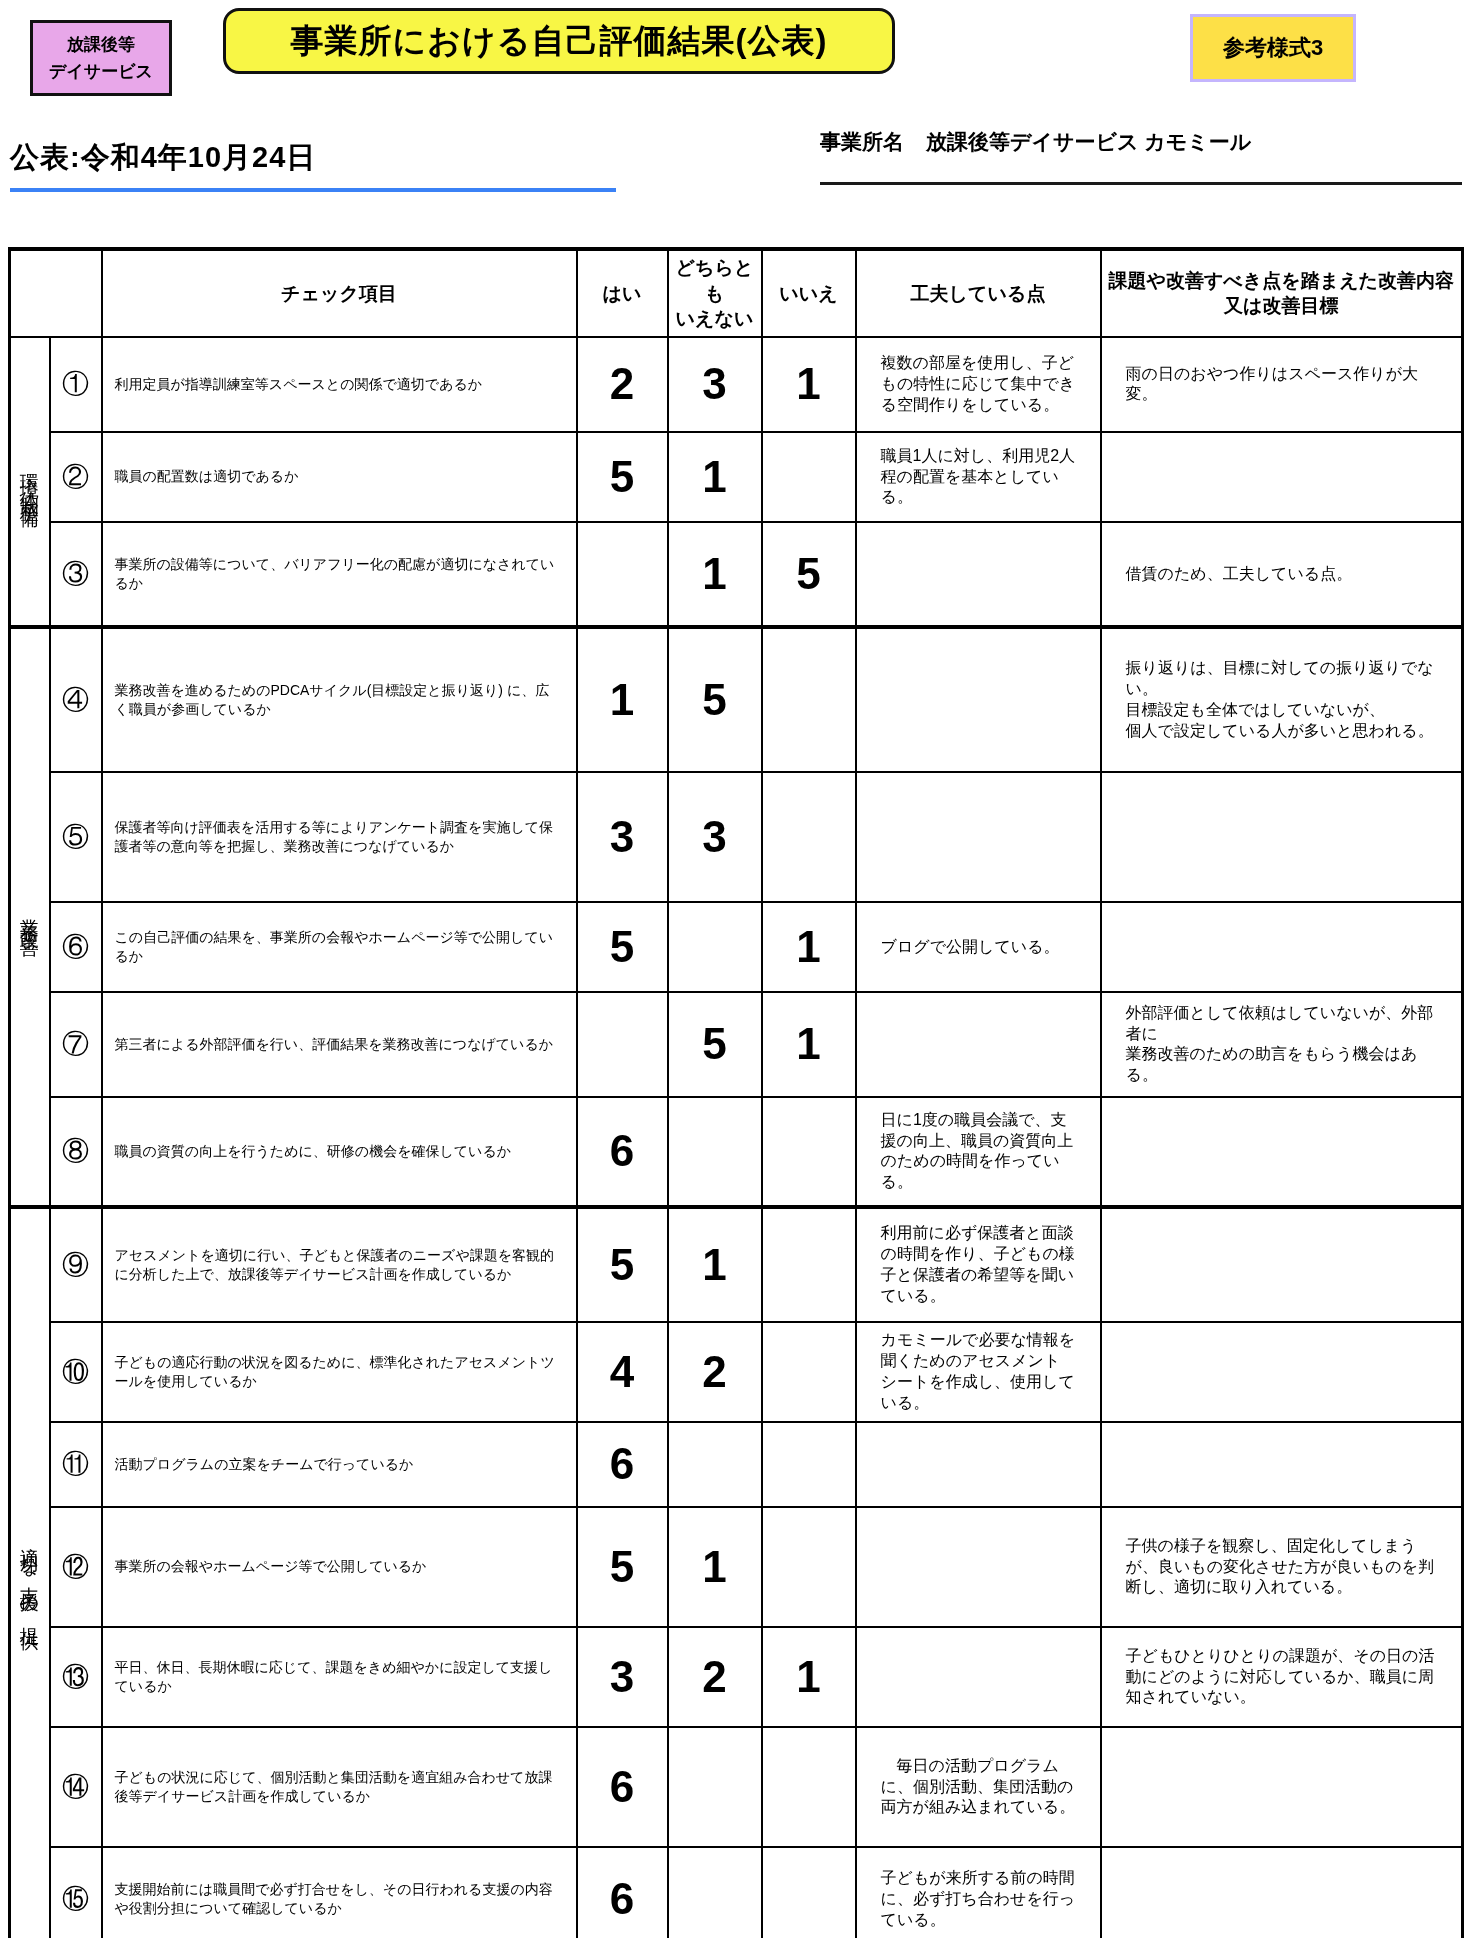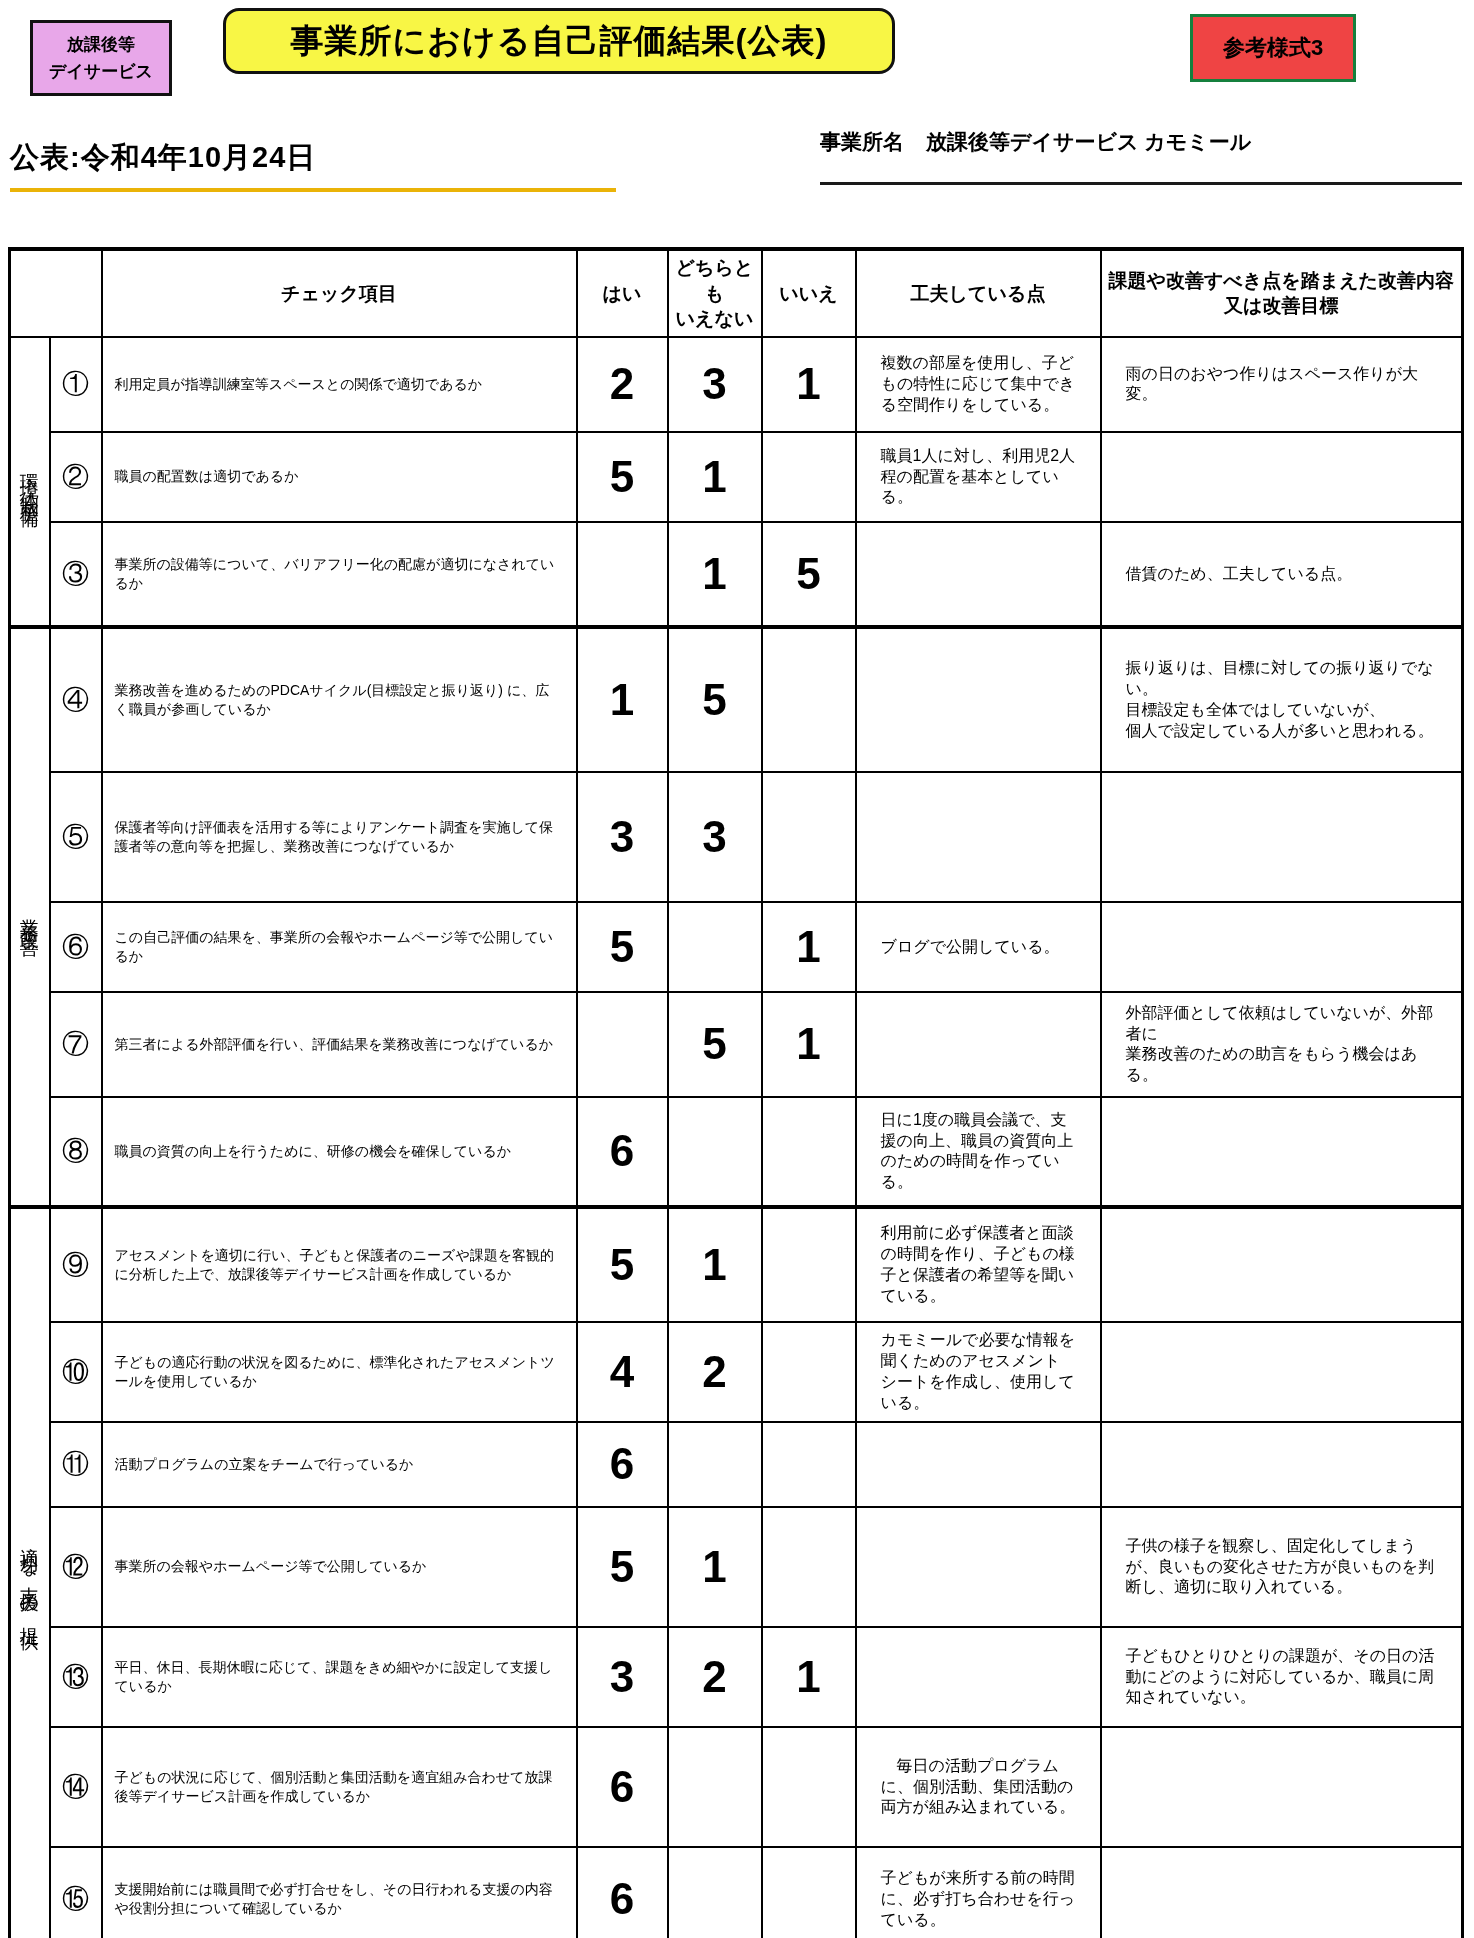--- a/index.html
+++ b/index.html
@@ -28,30 +28,30 @@
   .main-title {
     position: absolute; left: 223px; top: 8px;
     width: 672px; height: 66px;
     border: 3px solid #111; border-radius: 16px;
     display: flex; align-items: center; justify-content: center;
     font-size: 33px; font-weight: 700; letter-spacing: 1px;
   }
   .form-no {
     position: absolute; left: 1190px; top: 14px;
     width: 166px; height: 68px;
-    border: 3px solid #15803d; background: #ef4444;
+    border: 3px solid #c4b5fd; background: #fde047;
     display: flex; align-items: center; justify-content: center;
     font-size: 22px; font-weight: 700;
   }
   .publish-date {
     position: absolute; left: 10px; top: 138px;
     width: 606px;
     font-size: 29px; font-weight: 600; letter-spacing: 1px;
     padding-bottom: 10px;
-    border-bottom: 4px solid #eab308;
+    border-bottom: 4px solid #3b82f6;
   }
   .office-line {
     position: absolute; left: 820px; top: 128px;
     width: 642px;
     font-size: 21px; font-weight: 700;
     padding-bottom: 26px;
     border-bottom: 3px solid #1a1a1a;
   }
   .office-line .gap { display: inline-block; width: 22px; }
   

